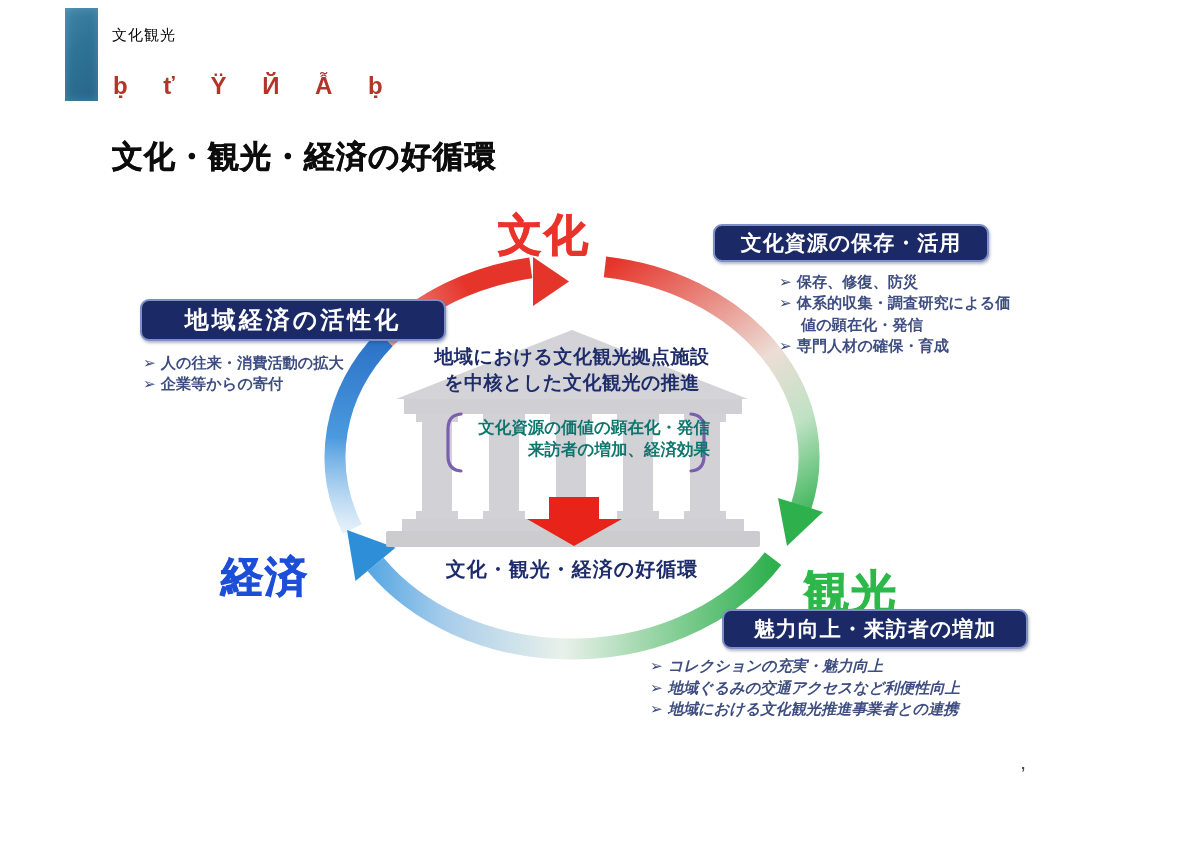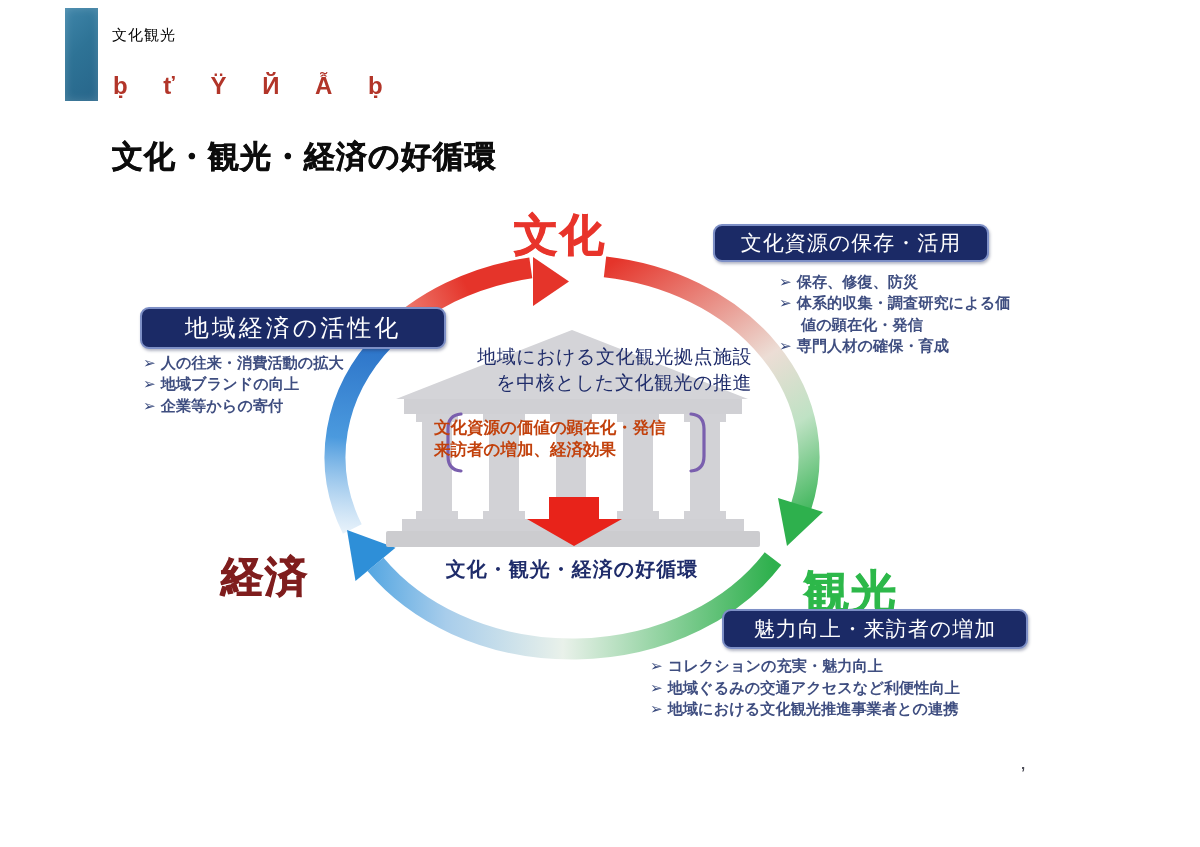--- a/index.html
+++ b/index.html
@@ -20,48 +20,48 @@
 
   
   .page-title{left:112px;top:136px;font-size:31px;font-weight:800;color:#0d0d0d;
     letter-spacing:1px;-webkit-text-stroke:0.6px #0d0d0d;}
 
   
   svg.canvas{position:absolute;left:0;top:0;pointer-events:none;}
 
   
   .node-label{font-weight:800;letter-spacing:2px;-webkit-text-stroke:1px currentColor;}
-  .label-culture{left:514px;top:206px;font-size:44px;color:#e8342b;}
+  .label-culture{left:498px;top:206px;font-size:44px;color:#e8342b;}
   .label-tourism{left:804px;top:562px;font-size:45px;color:#2db84a;}
-  .label-economy{left:221px;top:549px;font-size:42px;color:#7f1d1d;}
+  .label-economy{left:221px;top:549px;font-size:42px;color:#1d4ed8;}
 
   
-  .center-heading{left:392px;top:344px;width:360px;text-align:right;
-    font-size:19px;font-weight:400;color:#1f2c6a;line-height:1.38;letter-spacing:0.5px;}
-  .bracket-text{left:434px;top:417px;width:276px;text-align:left;
-    font-size:16.5px;font-weight:800;color:#c2410c;line-height:1.32;}
+  .center-heading{left:392px;top:344px;width:360px;text-align:center;
+    font-size:19px;font-weight:700;color:#1f2c6a;line-height:1.38;letter-spacing:0.5px;}
+  .bracket-text{left:434px;top:417px;width:276px;text-align:right;
+    font-size:16.5px;font-weight:800;color:#0f766e;line-height:1.32;}
   .cycle-caption{left:422px;top:556px;width:300px;text-align:center;
     font-size:20px;font-weight:800;color:#1f2c6a;letter-spacing:1px;}
 
   
   .navy-box{background:#1b2a66;border:2px solid #7d8fc6;border-radius:9px;
-    color:#ffffff;font-weight:400;text-align:center;
+    color:#ffffff;font-weight:700;text-align:center;
     display:flex;align-items:center;justify-content:center;
     box-shadow:1px 2px 3px rgba(40,50,90,.35);}
   .box-culture{left:713px;top:224px;width:272px;height:34px;font-size:21px;letter-spacing:1px;}
-  .box-economy{left:140px;top:299px;width:302px;height:38px;font-size:24px;letter-spacing:3px;margin-top:8px;}
+  .box-economy{left:140px;top:299px;width:302px;height:38px;font-size:24px;letter-spacing:3px;}
   .box-attract{left:722px;top:609px;width:302px;height:36px;font-size:21px;letter-spacing:1px;}
 
   
   .bullets{list-style:none;margin:0;padding:0;color:#3f4e80;font-weight:bold;}
   .bullets li{padding-left:22px;text-indent:-22px;}
   .bullets .marker{color:#394a7e;margin-right:5px;font-weight:normal;}
   .list-culture{left:762px;top:271px;width:242px;font-size:15.2px;line-height:1.4;margin-left:17px;}
   .list-economy{left:143px;top:352px;width:208px;font-size:15.2px;line-height:1.4;}
-  .list-attract{left:650px;top:655px;width:382px;font-size:15.2px;line-height:1.42;}
+  .list-attract{left:650px;top:655px;width:382px;font-size:15.2px;line-height:1.42;font-style:italic;}
 
   .stray-mark{left:1021px;top:755px;font-size:15px;color:#4a4a55;font-weight:bold;}
 </style>
 </head>
 <body>
 
 <div class="abs logo-mark"></div>
 <div class="abs brand-text">文化観光</div>
 <div class="abs glyph-row">ḅ ť Ÿ Й Ẫ  ḅ</div>
 
@@ -149,21 +149,20 @@
 <div class="abs navy-box box-culture">文化資源の保存・活用</div>
 <ul class="abs bullets list-culture">
     <li><span class="marker">➢</span><span>保存、修復、防災</span></li>
     <li><span class="marker">➢</span><span>体系的収集・調査研究による価値の顕在化・発信</span></li>
     <li><span class="marker">➢</span><span>専門人材の確保・育成</span></li>
   </ul>
 
 <div class="abs navy-box box-economy">地域経済の活性化</div>
 <ul class="abs bullets list-economy">
     <li><span class="marker">➢</span><span>人の往来・消費活動の拡大</span></li>
-    <li><span class="marker">➢</span><span>地域ブランドの向上</span></li>
     <li><span class="marker">➢</span><span>企業等からの寄付</span></li>
   </ul>
 
 <div class="abs navy-box box-attract">魅力向上・来訪者の増加</div>
 <ul class="abs bullets list-attract">
     <li><span class="marker">➢</span><span>コレクションの充実・魅力向上</span></li>
     <li><span class="marker">➢</span><span>地域ぐるみの交通アクセスなど利便性向上</span></li>
     <li><span class="marker">➢</span><span>地域における文化観光推進事業者との連携</span></li>
   </ul>
 

